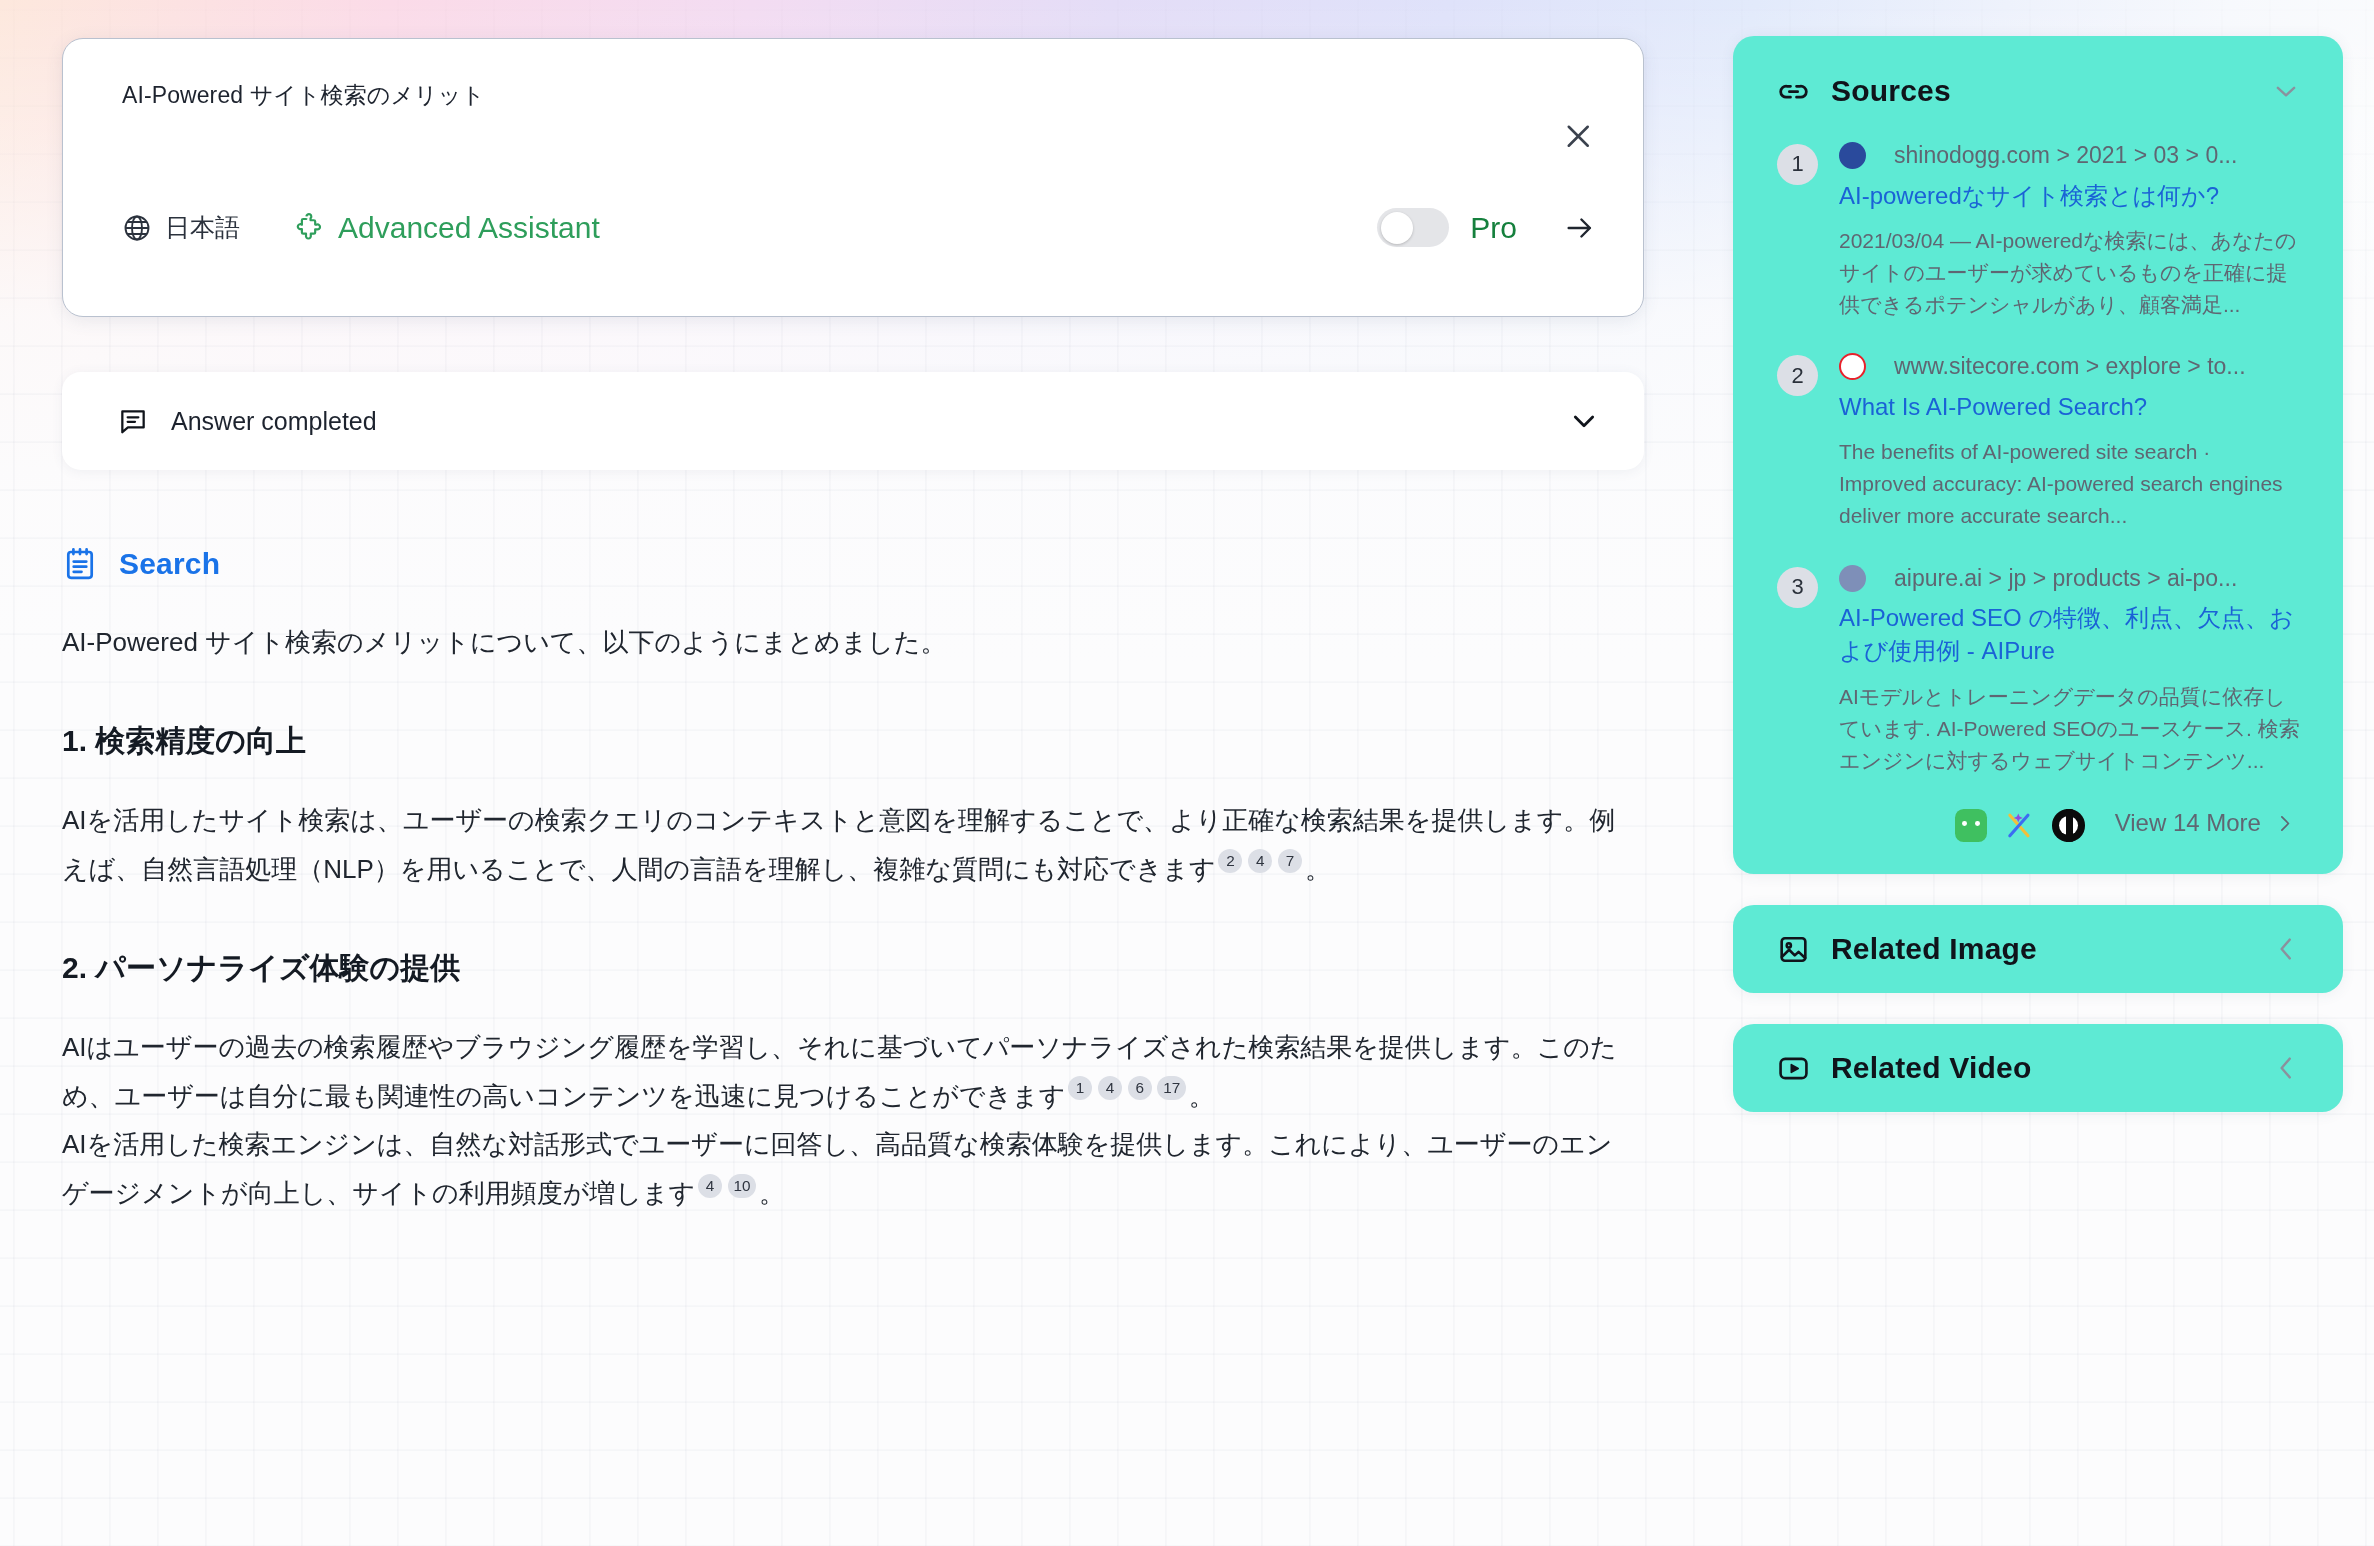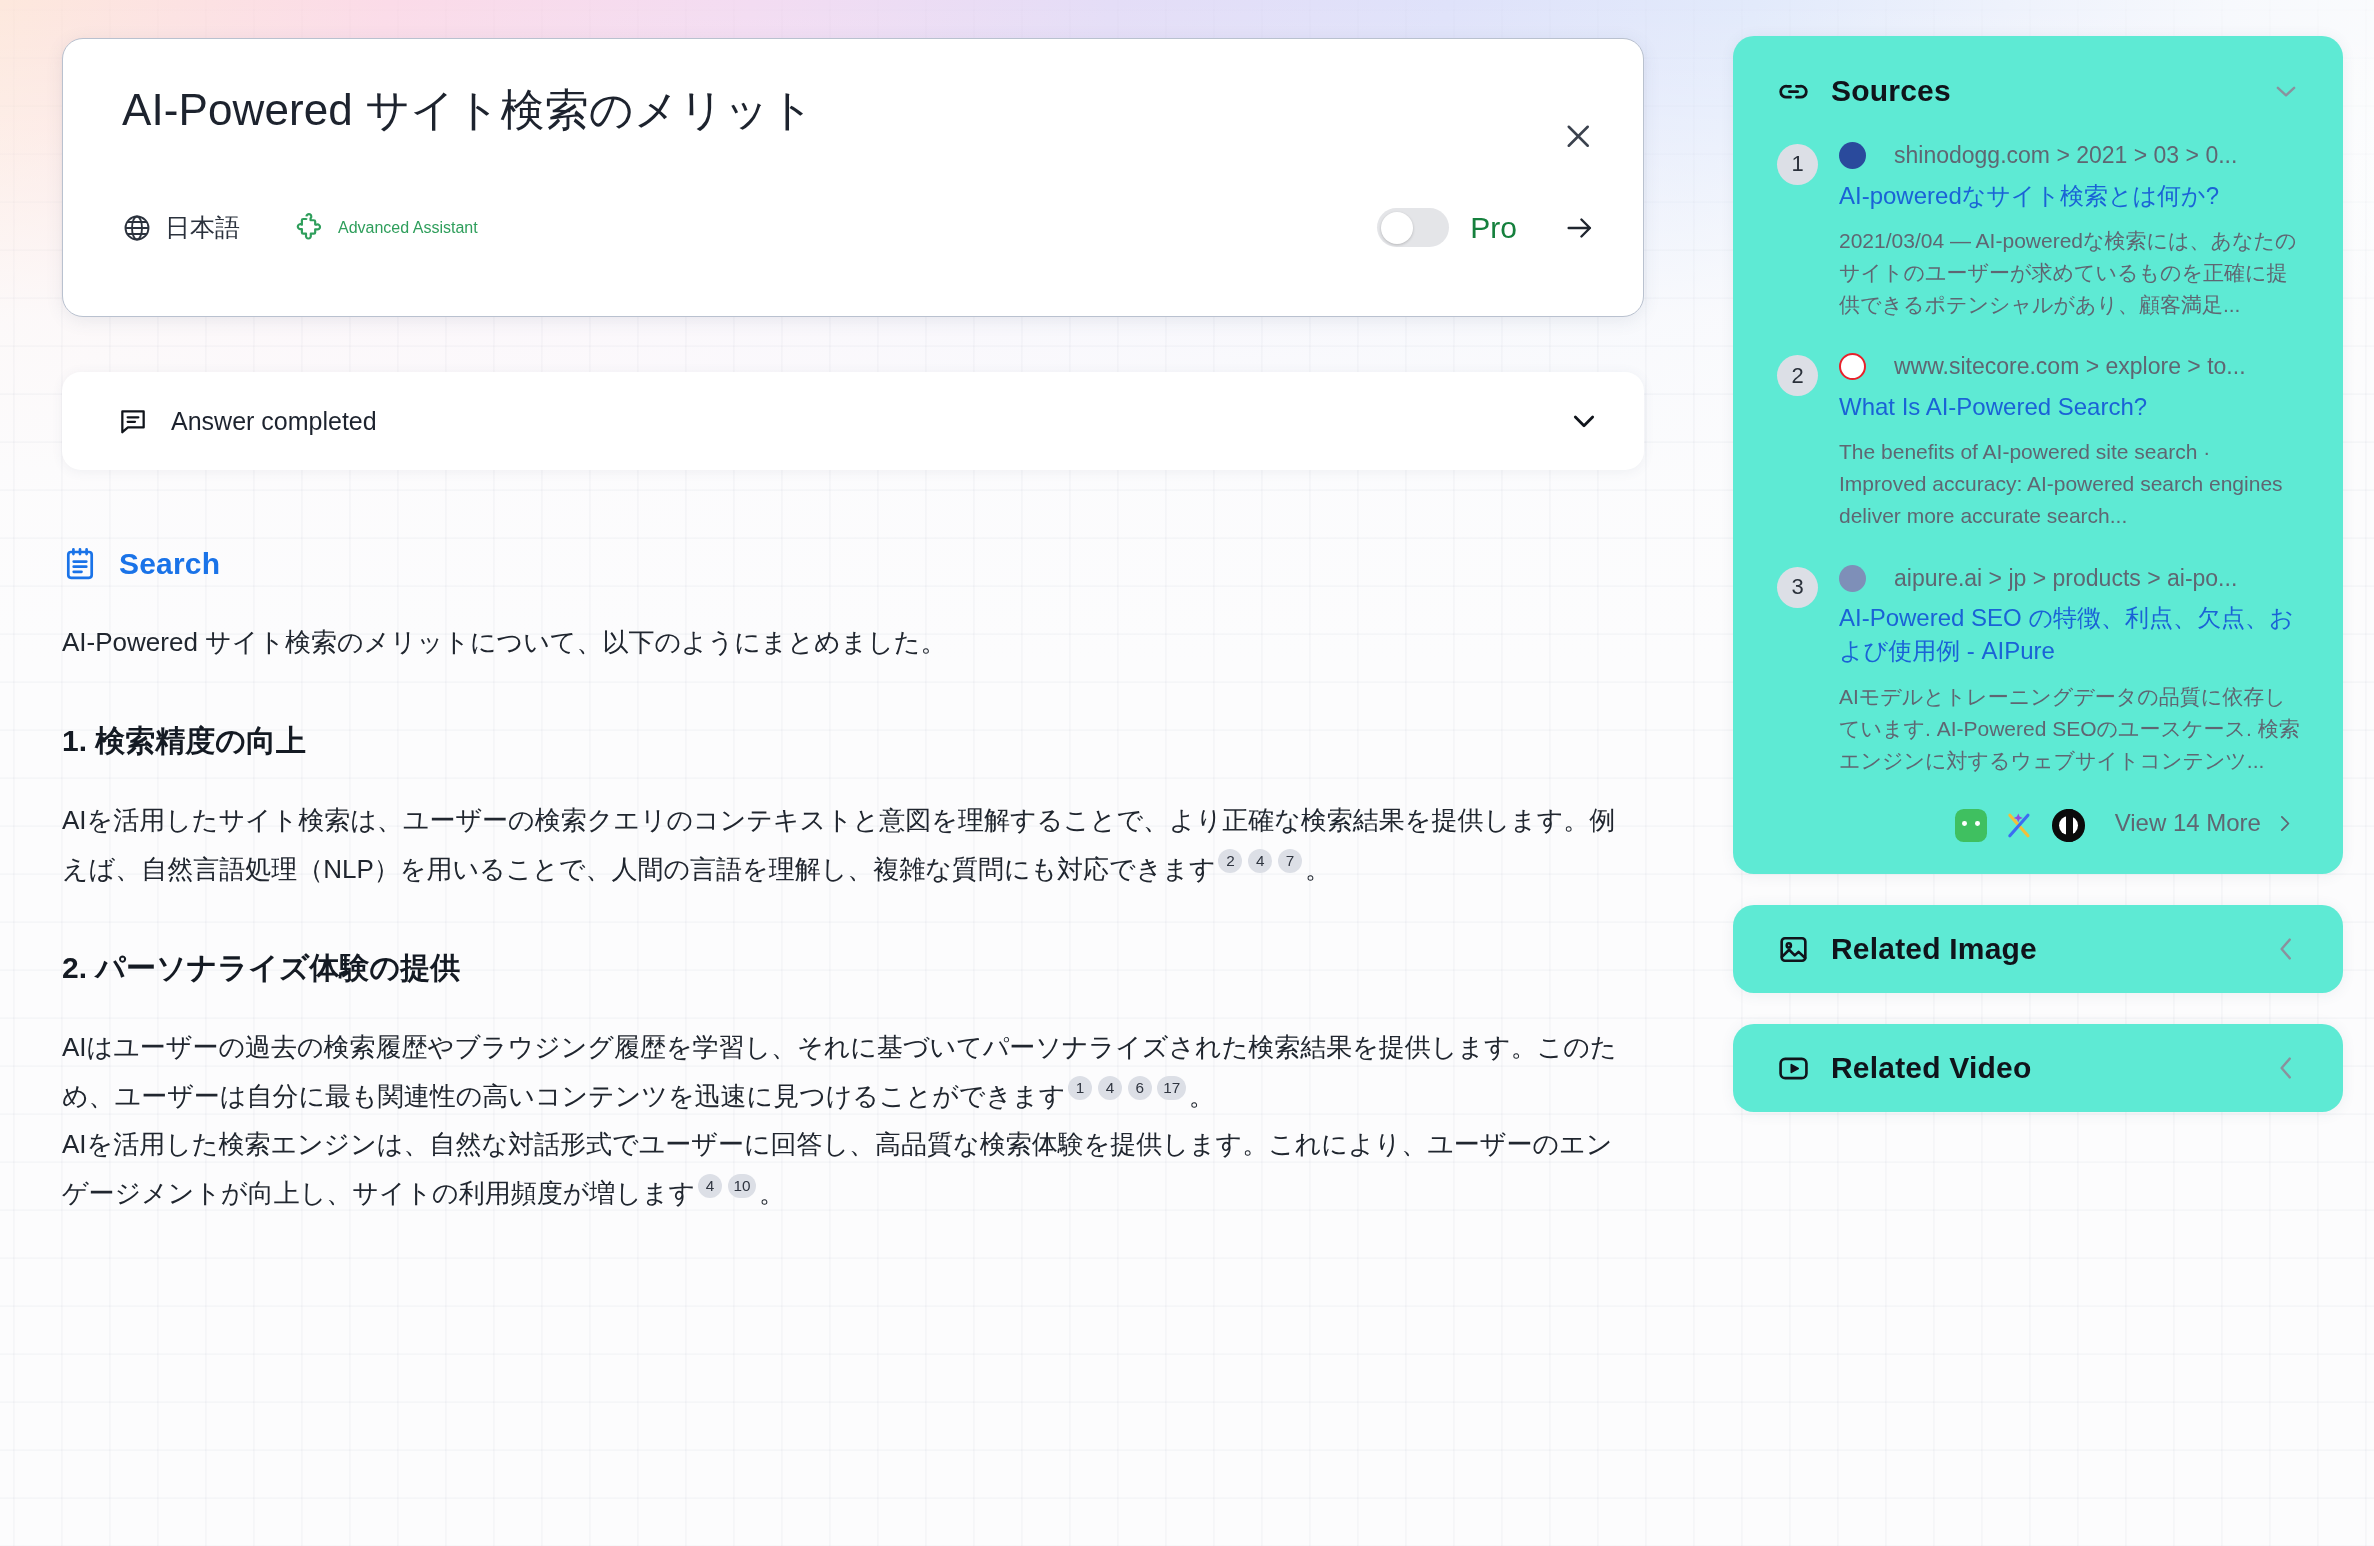--- a/index.html
+++ b/index.html
@@ -80,21 +80,21 @@
   #query-card {
     position: relative;
     background: #ffffff;
     border-radius: 21px;
     border: 1.9px solid #b9c1cf;
     box-shadow: 0 3.8px 17px rgba(70,85,120,0.10);
     height: 279px;
     padding: 42px 50px 0 59px;
   }
   #query-text {
-    font-size: 44px;
+    font-size: 23px;
     color: #1d232e;
     letter-spacing: 0.1px;
     line-height: 1.3;
     max-width: 1338px;
   }
   #close-btn {
     position: absolute;
     right: 46px;
     top: 78px;
     width: 38px;
@@ -113,21 +113,21 @@
     align-items: center;
     gap: 0;
   }
   .chip {
     display: flex;
     align-items: center;
     gap: 13px;
     cursor: pointer;
   }
   .chip-lang { color: #2b323d; font-size: 25px; }
-  .chip-assistant { color: #2e9e5b; font-size: 16px; margin-left: 54px; }
+  .chip-assistant { color: #2e9e5b; font-size: 30px; margin-left: 54px; }
   .spacer { flex: 1; }
   #toggle-pro {
     display: flex;
     align-items: center;
     gap: 21px;
   }
   .switch {
     width: 72px;
     height: 39px;
     border-radius: 20px;

